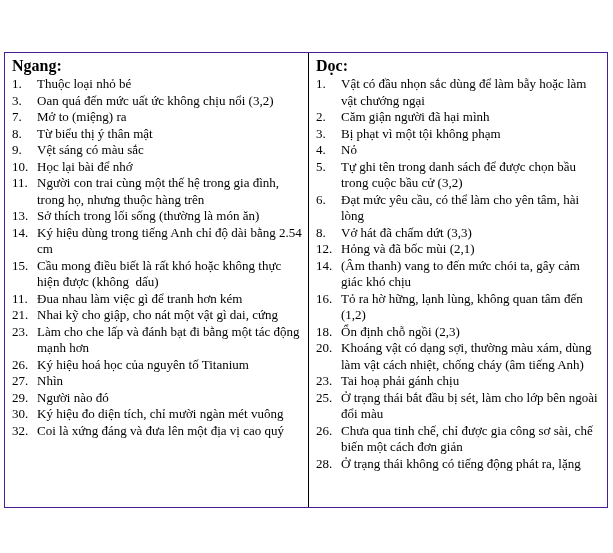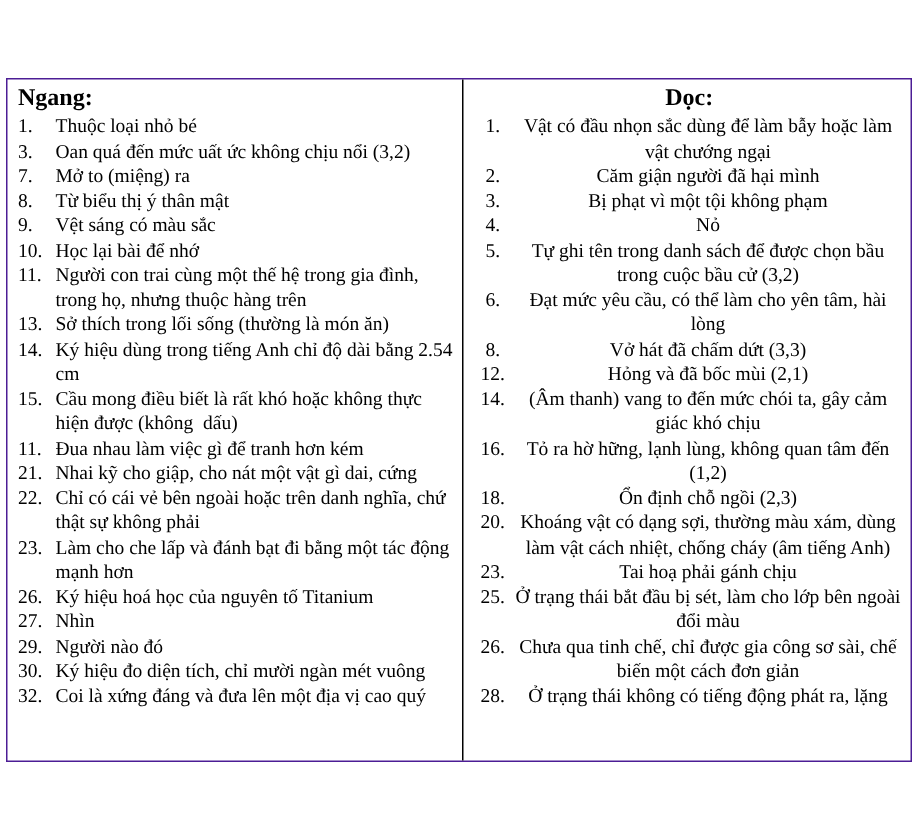--- a/index.html
+++ b/index.html
@@ -17,21 +17,21 @@
     border: 1px solid #4c1d95;
     display: flex;
     background: #ffffff;
     margin-top: 48px;
   }
   .col {
     padding: 3px 4px 3px 7px;
     overflow: hidden;
   }
   .col.across { flex: 0 0 303px; }
-  .col.down   { flex: 1 1 auto; border-left: 1px solid #000000; text-align: center; }
+  .col.down   { flex: 1 1 auto; border-left: 1px solid #000000; }
   .title {
     font-size: 16px;
     font-weight: bold;
     line-height: 20px;
   }
   .clue {
     display: flex;
     font-size: 13px;
     line-height: 16.5px;
   }
@@ -106,24 +106,20 @@
           <span class="num">11.</span>
           <span class="txt">Đua nhau làm việc gì để tranh hơn kém</span>
         </div>
 
 
         <div class="clue">
           <span class="num">21.</span>
           <span class="txt">Nhai kỹ cho giập, cho nát một vật gì dai, cứng</span>
         </div>
 
-        <div class="clue">
-          <span class="num">22.</span>
-          <span class="txt">Chỉ có cái vẻ bên ngoài hoặc trên danh nghĩa, chứ thật sự không phải</span>
-        </div>
 
         <div class="clue">
           <span class="num">23.</span>
           <span class="txt">Làm cho che lấp và đánh bạt đi bằng một tác động mạnh hơn</span>
         </div>
 
 
         <div class="clue">
           <span class="num">26.</span>
           <span class="txt">Ký hiệu hoá học của nguyên tố Titanium</span>

